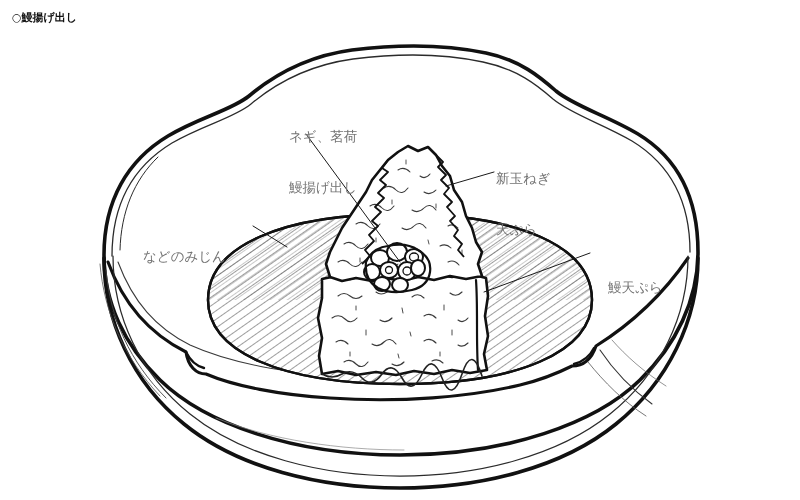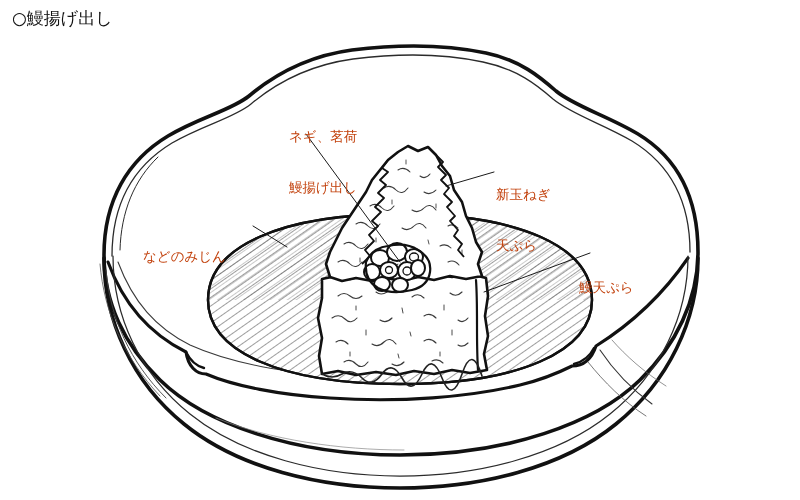--- a/index.html
+++ b/index.html
@@ -12,44 +12,45 @@
     height: 500px;
     position: relative;
     overflow: hidden;
     font-family: "DejaVu Sans", "Liberation Sans", sans-serif;
     color: #1a1a1a;
   }
   #page-title {
     position: absolute;
     left: 12px;
     top: 7px;
-    font-size: 17px;
+    font-size: 11px;
     line-height: 22px;
     letter-spacing: 0px;
     color: #111111;
     white-space: pre;
+    font-weight: bold;
   }
   #illustration {
     position: absolute;
     left: 0;
     top: 0;
     width: 800px;
     height: 500px;
   }
   .anno-label {
     position: absolute;
     font-size: 13.5px;
     line-height: 17px;
-    color: #c2410c;
+    color: #737373;
     white-space: pre;
   }
   #label-negi   { left: 289px; top: 94px; }
-  #label-tamane { left: 496px; top: 152px; }
+  #label-tamane { left: 496px; top: 136px; }
   #label-tsuyu  { left: 143px; top: 214px; }
-  #label-unagi  { left: 579px; top: 245px; }
+  #label-unagi  { left: 608px; top: 245px; }
   svg { display: block; }
 </style>
 </head>
 <body>
 
 <div id="page-title">○鰻揚げ出し</div>
 
 <svg id="illustration" viewBox="0 0 800 500" xmlns="http://www.w3.org/2000/svg">
   <defs>
 

